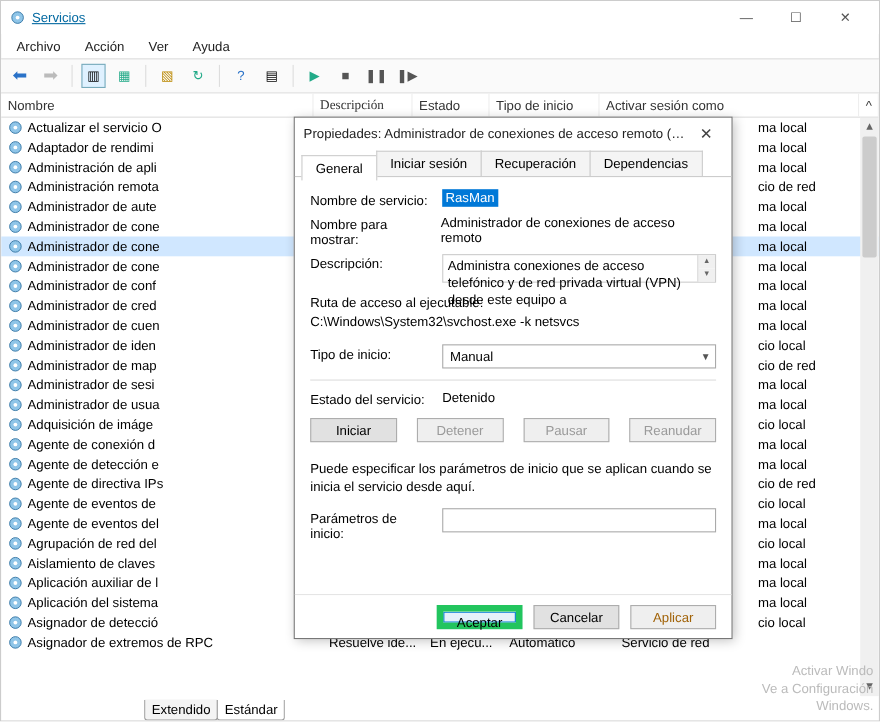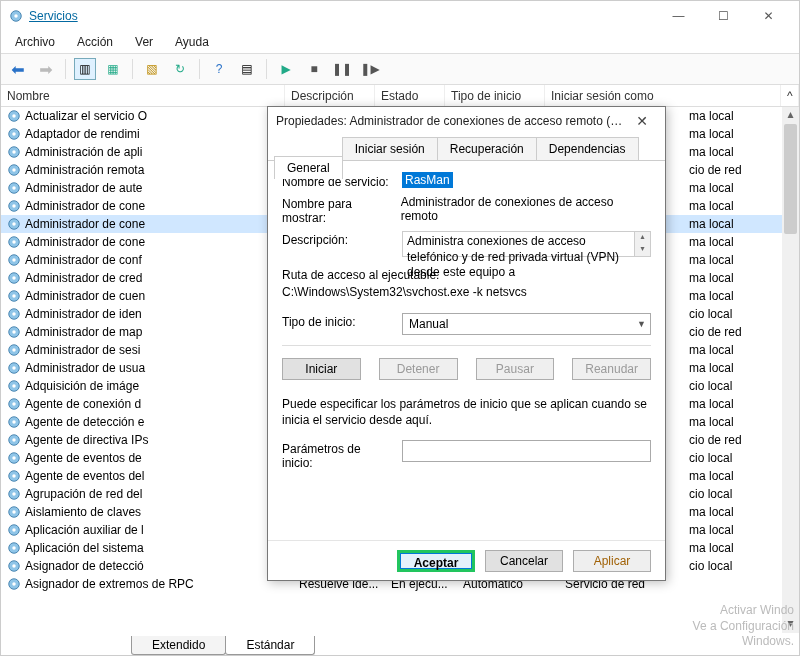--- a/index.html
+++ b/index.html
@@ -15,65 +15,65 @@
 .toolbar { height: 32px; display: flex; align-items: center; padding: 2px 6px; gap: 6px; border-top: 1px solid #ddd; border-bottom: 1px solid #ddd; background: #fafafa; }
 .tb-btn { width: 22px; height: 22px; display: flex; align-items: center; justify-content: center; border: 1px solid transparent; }
 .tb-sep { width: 1px; height: 20px; background: #ddd; margin: 0 2px; }
 .content { flex: 1; display: flex; overflow: hidden; }
 .tree-panel { width: 120px; border-right: 1px solid #ddd; background: #fff; }
 .tree-root { display: flex; align-items: center; gap: 4px; padding: 3px 4px; background: #e5f3ff; border: 1px dotted #7aa; }
 .list-panel { flex: 1; display: flex; flex-direction: column; overflow: hidden; }
 .list-header { height: 22px; display: flex; border-bottom: 1px solid #ddd; background: #fff; }
 .list-header > div { border-right: 1px solid #eee; padding: 3px 6px; display: flex; align-items: center; color: #333; }
 .col-name { width: 284px; }
-.col-desc { width: 90px; }
+.col-desc { width: 90px; font-family: Liberation Serif, serif; }
 .col-status { width: 70px; }
 .col-type { width: 100px; }
 .col-logon { flex: 1; }
 .col-scroll { width: 18px; border-right: none; }
 .list-body { flex: 1; overflow: hidden; position: relative; }
 .row { height: 18px; display: flex; align-items: center; padding-left: 6px; gap: 4px; white-space: nowrap; }
 .row.selected { background: #d0e7ff; }
 .row .icon { width: 14px; height: 14px; flex-shrink: 0; }
 .row .cell-name { width: 270px; overflow: hidden; text-overflow: ellipsis; }
 .row .cell-logon { position: absolute; right: 20px; width: 90px; overflow: hidden; }
 .tabs-bottom { height: 22px; display: flex; align-items: flex-end; padding-left: 130px; }
-.tab-b { border: 1px solid #999; border-top: none; border-radius: 0 0 3px 3px; padding: 2px 20px; background: #f4f4f4; margin-right: -1px; position: relative; }
+.tab-b { border: 1px solid #999; border-top: none; border-radius: 0 0 3px 3px; padding: 2px 6px; background: #f4f4f4; margin-right: -1px; position: relative; }
 .tab-b.active { background: #fff; }
 .scroll-v { position: absolute; top: 0; right: 0; width: 17px; height: 100%; background: #f0f0f0; display: flex; flex-direction: column; }
 .scroll-arrow { height: 17px; text-align: center; background: #f0f0f0; color: #666; line-height: 15px; }
 .scroll-thumb { background: #ccc; margin: 0 2px; border-radius: 2px; }
 .watermark { position: absolute; bottom: 6px; right: 6px; color: #bbb; text-align: right; line-height: 1.3; z-index: 5; pointer-events: none; }
 
 .dialog { position: absolute; left: 267px; top: 106px; width: 399px; height: 475px; background: #fff; border: 1px solid #777; box-shadow: 2px 2px 10px rgba(0,0,0,.25); z-index: 50; display: flex; flex-direction: column; }
 .dlg-title { height: 28px; display: flex; align-items: center; padding: 0 8px; }
 .dlg-title span { flex: 1; color: #222; overflow: hidden; text-overflow: ellipsis; white-space: nowrap; }
 .dlg-close { width: 30px; text-align: center; color: #444; font-size: 14px; }
 .dlg-tabs { display: flex; border-bottom: 1px solid #ccc; padding-left: 6px; height: 26px; align-items: flex-end; }
 .dlg-tab { border: 1px solid #ccc; border-bottom: none; padding: 4px 12px; background: #f4f4f4; margin-right: -1px; position: relative; }
-.dlg-tab.active { background: #fff; top: 19px; }
+.dlg-tab.active { background: #fff; top: 4px; }
 .dlg-body { flex: 1; padding: 12px 14px 6px; display: flex; flex-direction: column; gap: 6px; }
 .field-row { display: flex; align-items: flex-start; gap: 10px; }
 .field-label { width: 110px; padding-top: 2px; }
 .value-sel { background: #0078d7; color: #fff; padding: 1px 3px; }
 .multi-text { flex: 1; border: 1px solid #ccc; padding: 2px 18px 2px 4px; height: 26px; line-height: 1.3; position: relative; }
 .spin { position: absolute; right: 0; top: 0; bottom: 0; width: 16px; display: flex; flex-direction: column; border-left: 1px solid #ccc; }
 .spin div { flex: 1; text-align: center; font-size: 8px; color: #666; background: #f0f0f0; }
 .path-block { margin: 4px 0 6px; line-height: 1.4; }
 .combo { flex: 1; border: 1px solid #aaa; height: 22px; display: flex; align-items: center; justify-content: space-between; padding: 0 4px 0 6px; }
 .chev { color: #555; font-size: 9px; }
 .hr { border-top: 1px solid #ddd; margin: 4px 0 2px; }
 .svc-btns { display: flex; gap: 18px; margin: 4px 0; }
 .svc-btn { flex: 1; height: 22px; border: 1px solid #adadad; background: #e1e1e1; text-align: center; line-height: 20px; }
 .svc-btn.disabled { color: #9a9a9a; background: #efefef; }
 .note { margin: 6px 0; line-height: 1.35; }
 .text-input { flex: 1; height: 22px; border: 1px solid #aaa; }
 .dlg-footer { height: 40px; border-top: 1px solid #e5e5e5; display: flex; align-items: center; justify-content: flex-end; gap: 10px; padding: 0 14px; }
 .ft-btn { min-width: 78px; height: 22px; border: 1px solid #adadad; background: #e1e1e1; text-align: center; line-height: 20px; }
-.ft-btn.primary { border: 3px solid #22c55e; background: #e5f1fb; box-shadow: inset 0 0 0 1px #0078d7; font-weight: bold; }
+.ft-btn.primary { border: 6px solid #22c55e; background: #e5f1fb; box-shadow: inset 0 0 0 1px #0078d7; }
 .ft-btn.disabled { color: #a16207; background: #efefef; }
 svg.gear { width: 14px; height: 14px; }
 svg.gear circle.outer { fill: #8fc5e8; stroke: #3a7aa8; stroke-width: 1; }
 svg.gear circle.inner { fill: #fff; }
 </style>
 </head>
 <body>
 
 <div class="window">
   <div class="titlebar">
@@ -112,21 +112,21 @@
     <div class="tb-btn" style="color:#555">❚❚</div>
     <div class="tb-btn" style="color:#555">❚▶</div>
   </div>
   <div class="content">
     <div class="list-panel">
       <div class="list-header">
         <div class="col-name">Nombre</div>
         <div class="col-desc">Descripción</div>
         <div class="col-status">Estado</div>
         <div class="col-type">Tipo de inicio</div>
-        <div class="col-logon">Iniciar sesión como</div>
+        <div class="col-logon">Activar sesión como</div>
         <div class="col-scroll">^</div>
       </div>
       <div class="list-body" id="list-body">
         <div class="scroll-v">
           <div class="scroll-arrow">▴</div>
           <div class="scroll-thumb" style="height:110px"></div>
           <div style="flex:1"></div>
           <div class="scroll-arrow">▾</div>
         </div>
       <div class="row">
@@ -398,20 +398,24 @@
       <div>C:\Windows\System32\svchost.exe -k netsvcs</div>
     </div>
     <div class="field-row">
       <div class="field-label">Tipo de inicio:</div>
       <div class="combo">
         <span>Manual</span>
         <span class="chev">▼</span>
       </div>
     </div>
     <div class="hr"></div>
+    <div class="field-row">
+      <div class="field-label">Estado del servicio:</div>
+      <div>Detenido</div>
+    </div>
     <div class="svc-btns">
       <div class="svc-btn">Iniciar</div>
       <div class="svc-btn disabled">Detener</div>
       <div class="svc-btn disabled">Pausar</div>
       <div class="svc-btn disabled">Reanudar</div>
     </div>
     <div class="note">Puede especificar los parámetros de inicio que se aplican cuando se inicia el servicio desde aquí.</div>
     <div class="field-row">
       <div class="field-label">Parámetros de inicio:</div>
       <div class="text-input"></div>

